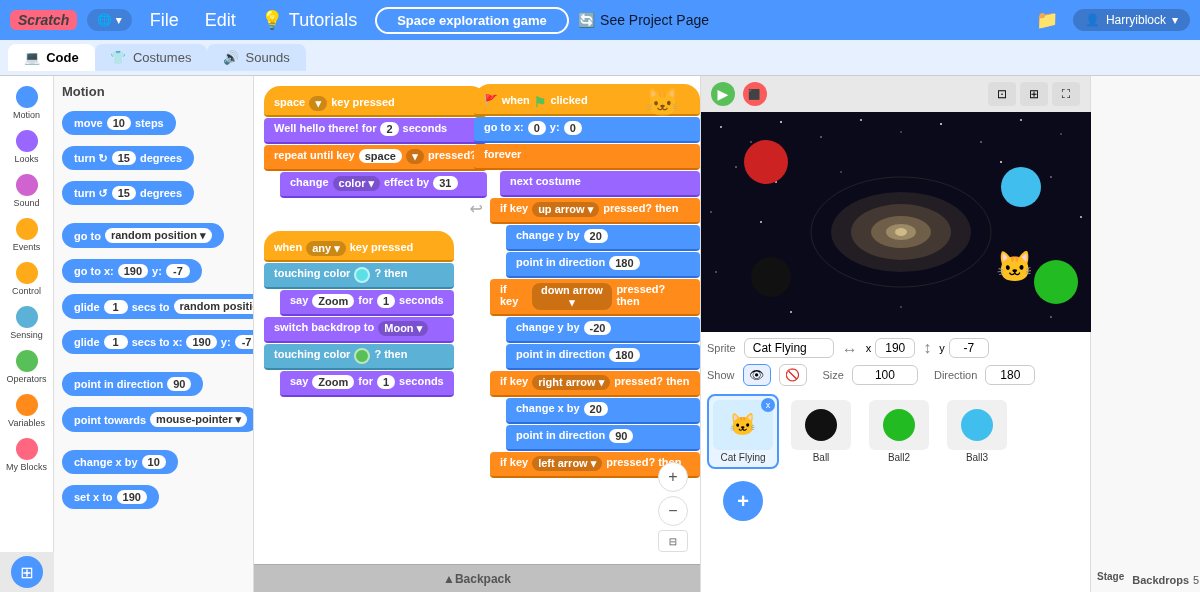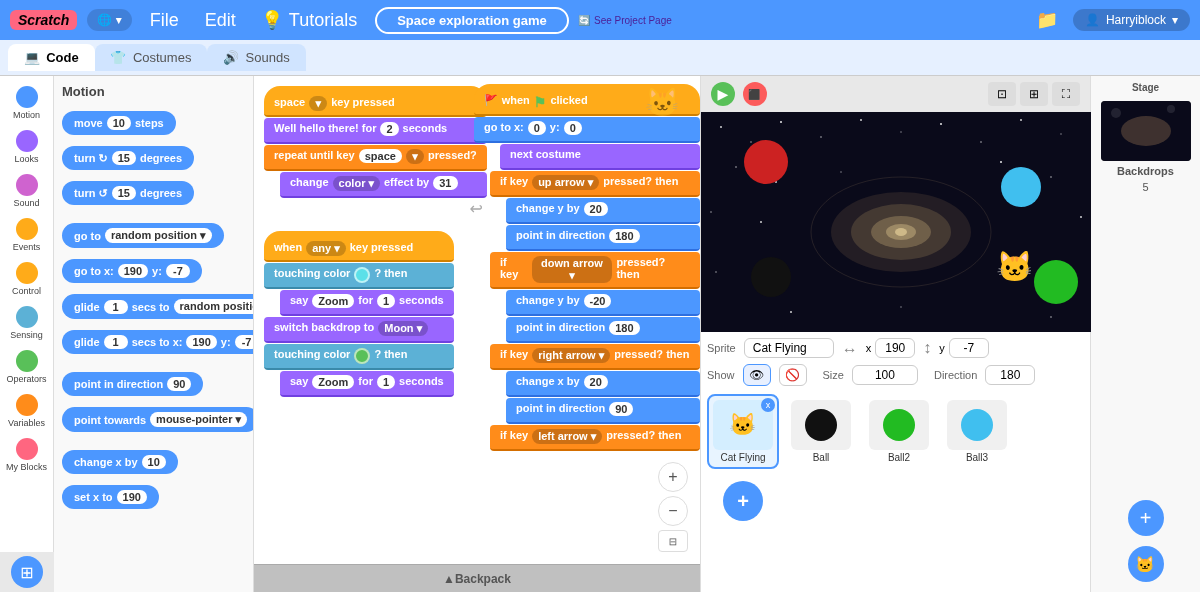--- a/index.html
+++ b/index.html
@@ -12,21 +12,21 @@
       display: flex;
       align-items: center;
       padding: 0 10px;
       gap: 10px;
     }
     .scratch-logo {
       background: #FF6680;
       border-radius: 6px;
       padding: 2px 8px;
       font-weight: bold;
-      color: #000000;
+      color: #404040;
       font-size: 14px;
       font-style: italic;
     }
     .nav-globe {
       background: rgba(0,0,0,0.15);
       border-radius: 14px;
       padding: 4px 10px;
       color: white;
       font-size: 12px;
       display: flex; align-items: center; gap: 4px;
@@ -40,22 +40,22 @@
     .nav-project-name {
       background: #4C97FF;
       border: 2px solid white;
       border-radius: 16px;
       color: white;
       font-size: 13px;
       padding: 4px 20px;
       font-weight: bold;
     }
     .nav-see-project {
-      color: #4c1d95;
-      font-size: 10px;
+      color: #0f172a;
+      font-size: 14px;
       display: flex; align-items: center; gap: 5px;
     }
     .nav-spacer { flex: 1; }
     .nav-folder {
       color: white;
       font-size: 18px;
       padding: 4px;
       cursor: pointer;
     }
     .nav-user {
@@ -322,22 +322,22 @@
       display: flex; align-items: center; justify-content: center;
     }
 
     
     #right-panel {
       width: 110px;
       background: #f8f8f8;
       border-left: 1px solid #ddd;
       padding: 6px;
       display: flex;
-      flex-direction: column;
-      align-items: center;
+      flex-direction: row;
+      align-items: flex-end;
       gap: 4px;
     }
     .stage-tab-btn {
       font-size: 10px;
       color: #555;
       text-align: center;
       font-weight: bold;
       margin-bottom: 4px;
     }
     .stage-mini-thumb {
@@ -642,20 +642,23 @@
           <span style="color:#59C059;">🚩</span>
           <span>when</span>
             <span style="color:#59C059;font-size:14px;">⚑</span>
             <span>clicked</span>
         </div>
         <div class="sb-row blue">
           <span>go to x:</span>
             <span class="sb-val white">0</span>
             <span>y:</span>
             <span class="sb-val white">0</span>
+        </div>
+        <div class="sb-row orange">
+          <span>forever</span>
         </div>
         <div class="sb-row purple" style="margin-left:26px;">
           <span>next costume</span>
         </div>
 
         <div class="sb-row orange" style="margin-left:16px;">
           <span>if  key</span>
             <span class="sb-val">up arrow ▾</span>
             <span>pressed?  then</span>
         </div>

